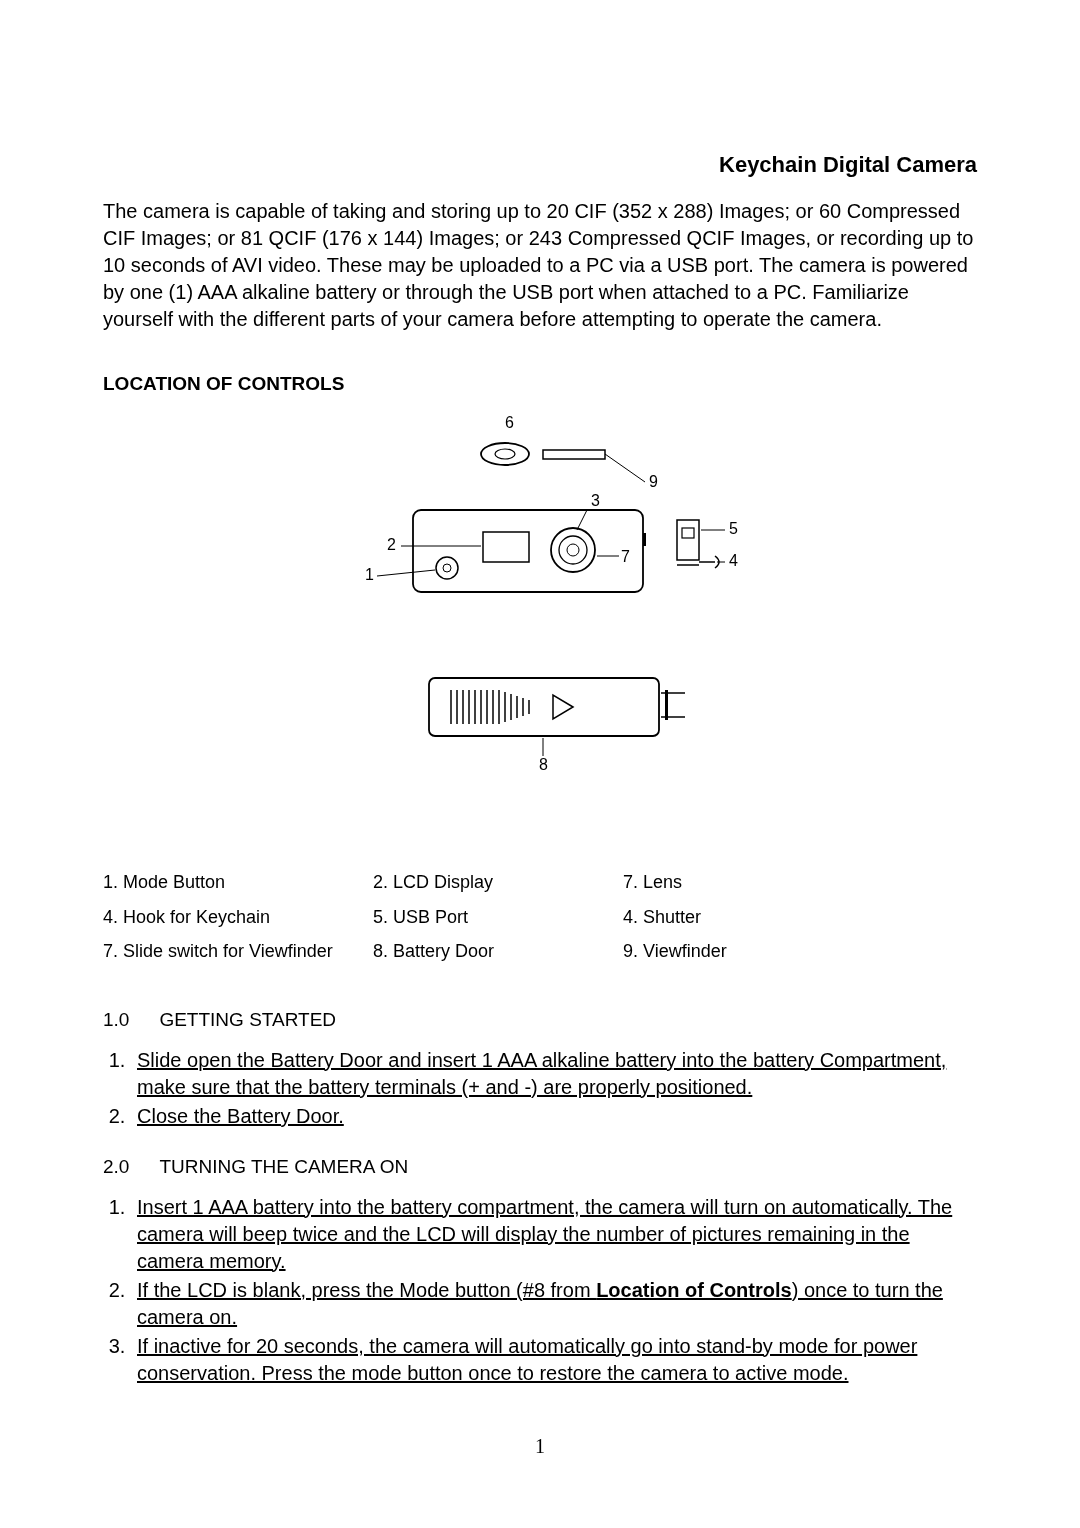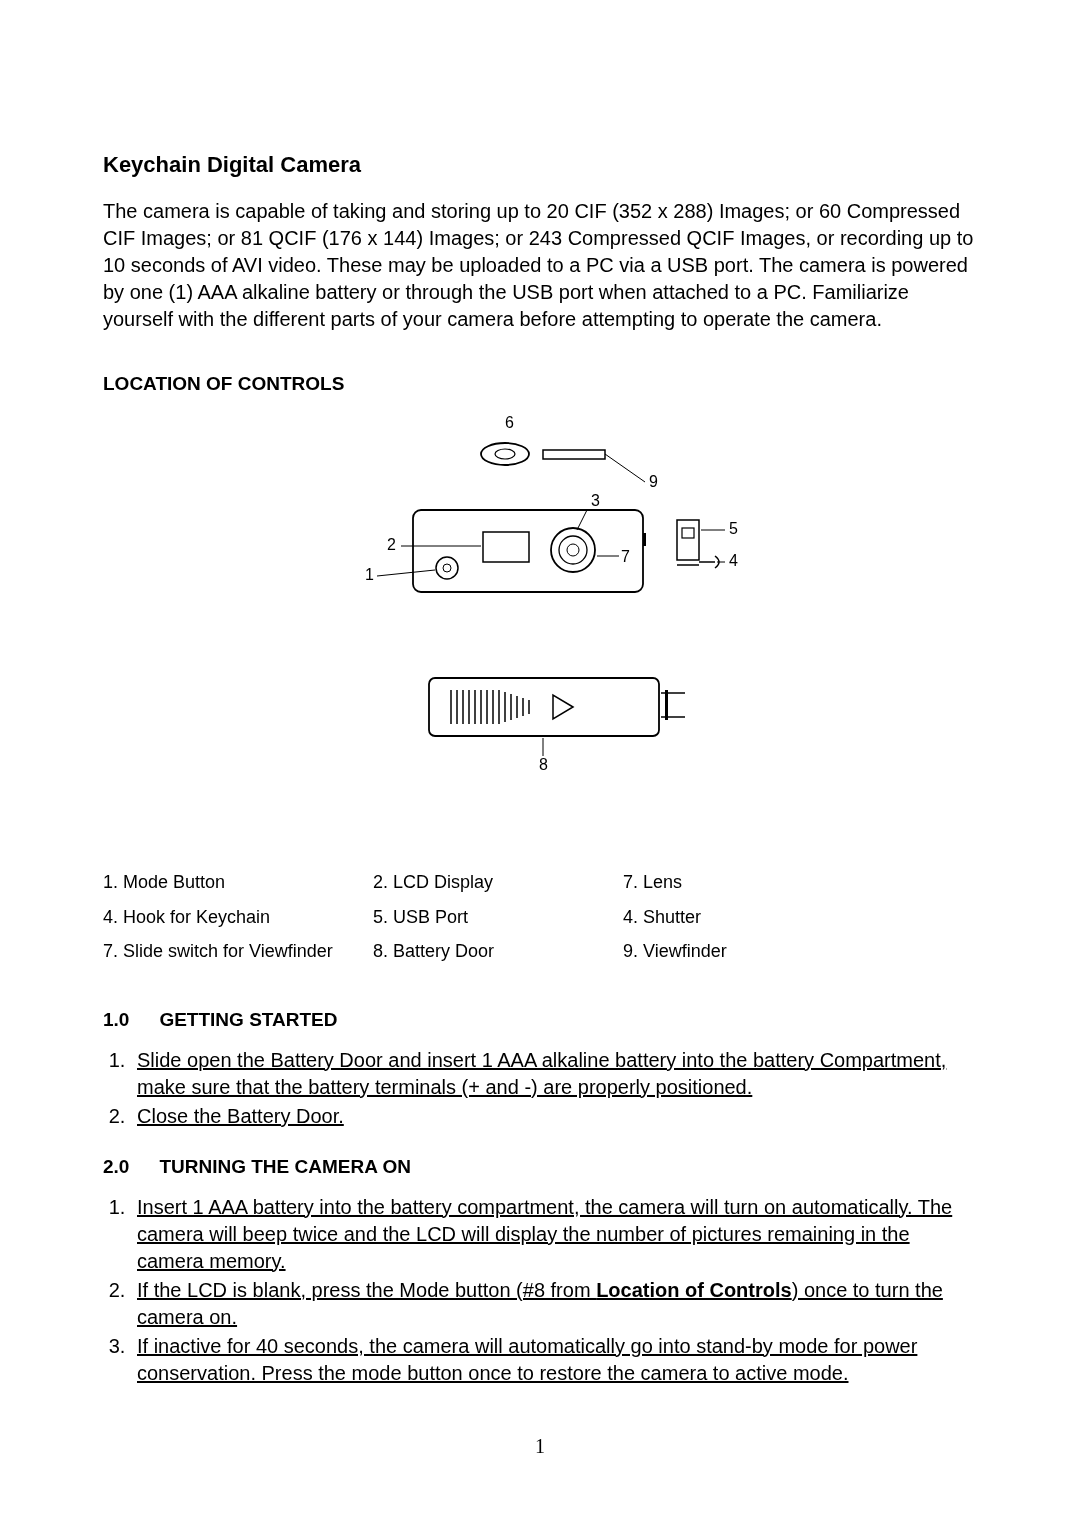--- a/index.html
+++ b/index.html
@@ -9,20 +9,21 @@
       background: #ffffff;
       font-family: Arial, Helvetica, sans-serif;
       color: #000000;
       padding: 150px 103px 40px 103px;
       line-height: 1.35;
     }
     h1.title {
       font-size: 22px;
       font-weight: bold;
       margin-bottom: 18px;
+      text-align: right;
     }
     p.intro {
       font-size: 20px;
       margin-bottom: 38px;
     }
     h2.section {
       font-size: 19px;
       font-weight: bold;
       margin-bottom: 14px;
     }
@@ -43,21 +44,21 @@
       row-gap: 0;
       font-size: 18px;
       margin-bottom: 44px;
       gap: 10px;
     }
     .controls-grid span { white-space: nowrap; }
     .numbered-section {
       display: flex;
       gap: 30px;
       font-size: 19px;
-      font-weight: bold;
+      font-weight: normal;
       margin-bottom: 14px;
     }
     ol.list {
       list-style: decimal;
       margin-left: 28px;
       font-size: 20px;
       margin-bottom: 24px;
       text-decoration: underline;
     }
     ol.list li {
@@ -187,16 +188,16 @@
 </ol>
 
 <div class="numbered-section">
   <span>2.0</span>
   <span>TURNING THE CAMERA ON</span>
 </div>
 
 <ol class="list">
   <li>Insert 1 AAA battery into the battery compartment, the camera will turn on automatically.   The camera will beep twice and the LCD will display the number of pictures remaining in the camera memory.</li>
   <li><span>If the LCD is blank, press the Mode button (#8 from </span><span class="bold-inline">Location of Controls</span><span>) once to turn the camera on.</span></li>
-  <li>If inactive for 40 seconds, the camera will automatically go into stand-by mode for power conservation.  Press the mode button once to restore the camera to active mode.</li>
+  <li>If inactive for 20 seconds, the camera will automatically go into stand-by mode for power conservation.  Press the mode button once to restore the camera to active mode.</li>
 </ol>
 
 <div class="page-num">1</div>
 
 </body></html>

